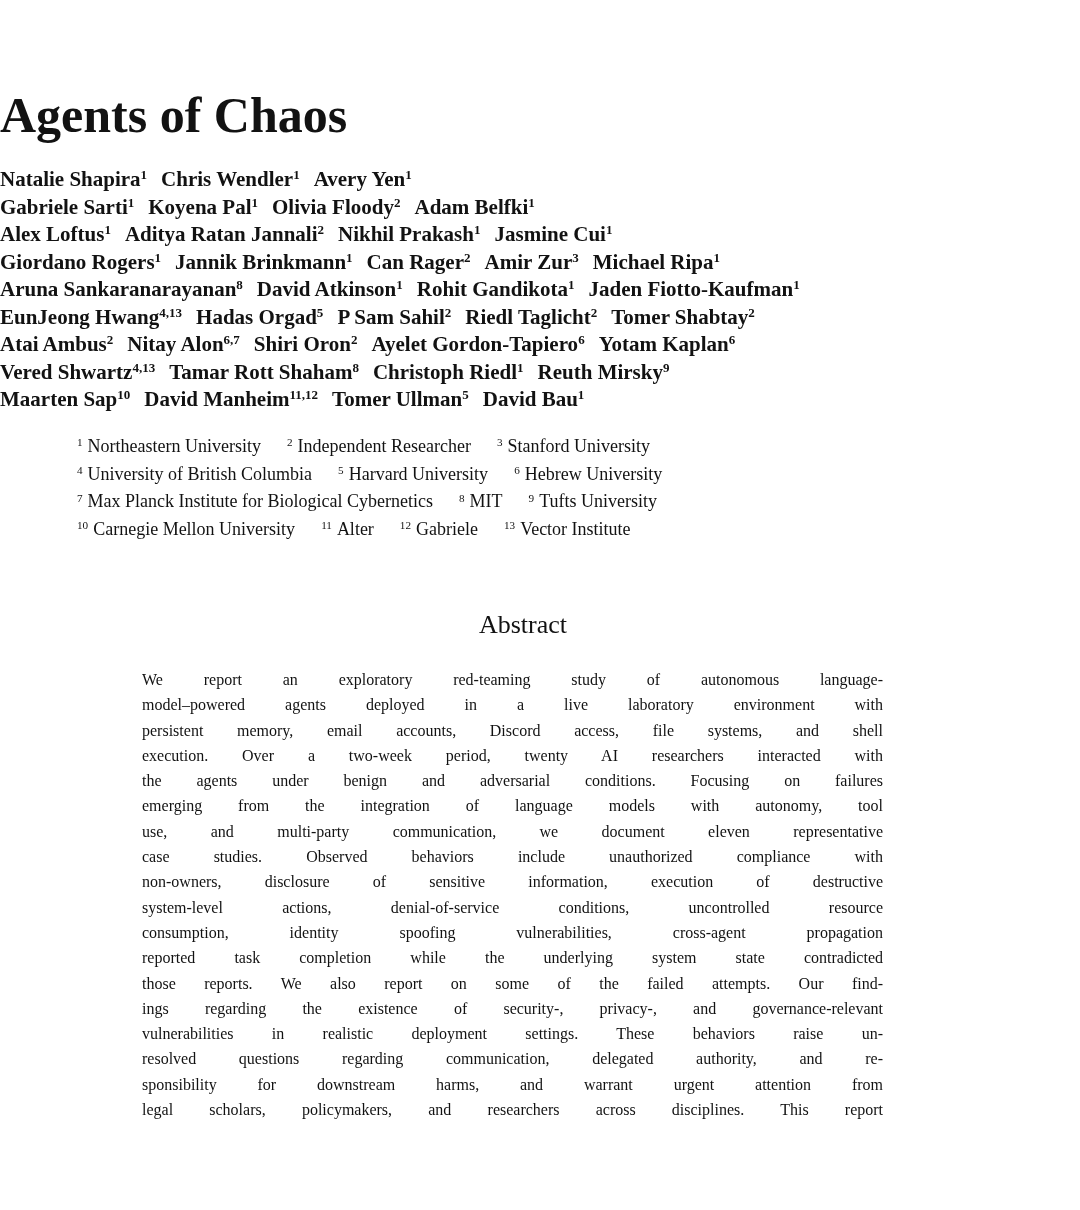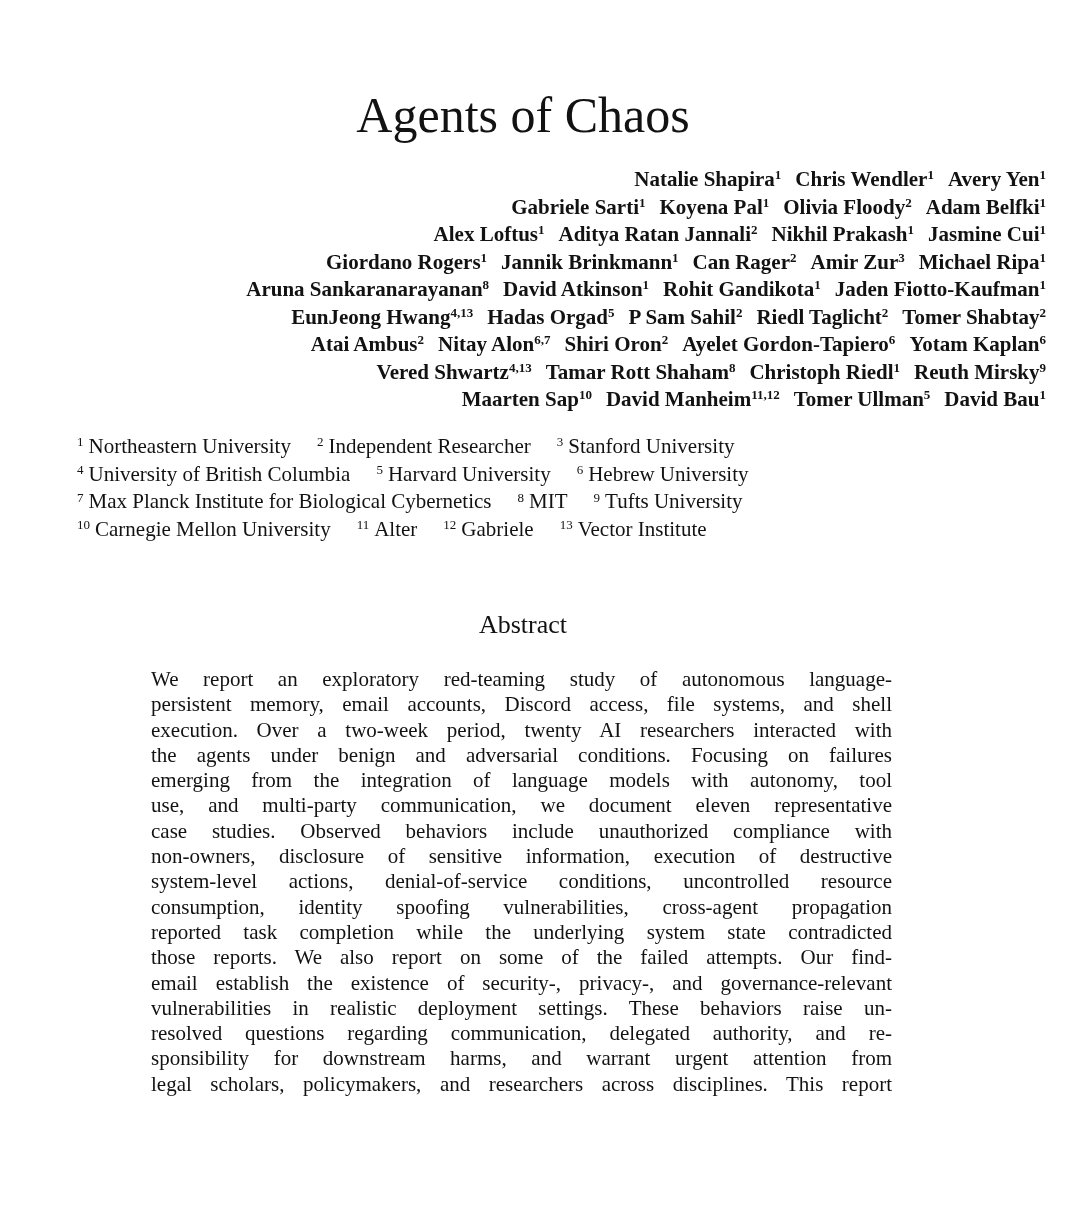--- a/index.html
+++ b/index.html
@@ -18,74 +18,74 @@
     position: relative;
     width: 1080px;
     height: 1210px;
     background: #ffffff;
   }
   .title {
     position: absolute;
     top: 54px;
     left: 0;
     width: 1046px;
-    text-align: center;
+    text-align: left;
     font-size: 50px;
     line-height: 54px;
-    font-weight: normal;
+    font-weight: bold;
   }
   .authors {
     position: absolute;
     top: 166px;
     left: 0;
     width: 1046px;
-    text-align: right;
+    text-align: left;
     font-size: 21px;
     line-height: 27.5px;
     font-weight: bold;
     white-space: nowrap;
   }
   .author-row { height: 27.5px; }
   .author-entry { margin-right: 14px; }
   .author-entry:last-child { margin-right: 0; }
   sup {
     font-size: 62%;
     line-height: 0;
     position: relative;
     top: -0.52em;
     vertical-align: baseline;
   }
   .affils {
     position: absolute;
     top: 433px;
     left: 77px;
-    font-size: 21px;
+    font-size: 18px;
     line-height: 27.7px;
     white-space: nowrap;
   }
   .affil-row { height: 27.7px; }
   .affil-entry { margin-right: 26px; }
   .affil-entry:last-child { margin-right: 0; }
   .affil-entry sup { margin-right: 5px; }
   .abs-heading {
     position: absolute;
     top: 610px;
     left: 0;
     width: 1046px;
     text-align: center;
     font-size: 26px;
     line-height: 30px;
     font-weight: normal;
   }
   .abs-body {
     position: absolute;
     top: 667px;
-    left: 151px;
+    left: 142px;
     width: 741px;
-    font-size: 21px;
+    font-size: 16px;
     line-height: 25.3px;
   }
   .abs-line {
     height: 25.3px;
     text-align: justify;
     text-align-last: justify;
   }
   .abs-line.last {
     text-align-last: left;
   }
@@ -109,30 +109,31 @@
     </div>
   <div class="affils" id="affils">
       <div class="affil-row"><span class="affil-entry"><sup>1</sup><span>Northeastern University</span></span><span class="affil-entry"><sup>2</sup><span>Independent Researcher</span></span><span class="affil-entry"><sup>3</sup><span>Stanford University</span></span></div>
       <div class="affil-row"><span class="affil-entry"><sup>4</sup><span>University of British Columbia</span></span><span class="affil-entry"><sup>5</sup><span>Harvard University</span></span><span class="affil-entry"><sup>6</sup><span>Hebrew University</span></span></div>
       <div class="affil-row"><span class="affil-entry"><sup>7</sup><span>Max Planck Institute for Biological Cybernetics</span></span><span class="affil-entry"><sup>8</sup><span>MIT</span></span><span class="affil-entry"><sup>9</sup><span>Tufts University</span></span></div>
       <div class="affil-row"><span class="affil-entry"><sup>10</sup><span>Carnegie Mellon University</span></span><span class="affil-entry"><sup>11</sup><span>Alter</span></span><span class="affil-entry"><sup>12</sup><span>Gabriele</span></span><span class="affil-entry"><sup>13</sup><span>Vector Institute</span></span></div>
     </div>
   <div class="abs-heading">Abstract</div>
   <div class="abs-body" id="abs-body">
       <div class="abs-line"><span>We report an exploratory red-teaming study of autonomous language-</span></div>
+      <div class="abs-line"><span>model–powered agents deployed in a live laboratory environment with</span></div>
       <div class="abs-line"><span>persistent memory, email accounts, Discord access, file systems, and shell</span></div>
       <div class="abs-line"><span>execution. Over a two-week period, twenty AI researchers interacted with</span></div>
       <div class="abs-line"><span>the agents under benign and adversarial conditions. Focusing on failures</span></div>
       <div class="abs-line"><span>emerging from the integration of language models with autonomy, tool</span></div>
       <div class="abs-line"><span>use, and multi-party communication, we document eleven representative</span></div>
       <div class="abs-line"><span>case studies. Observed behaviors include unauthorized compliance with</span></div>
       <div class="abs-line"><span>non-owners, disclosure of sensitive information, execution of destructive</span></div>
       <div class="abs-line"><span>system-level actions, denial-of-service conditions, uncontrolled resource</span></div>
       <div class="abs-line"><span>consumption, identity spoofing vulnerabilities, cross-agent propagation</span></div>
       <div class="abs-line"><span>reported task completion while the underlying system state contradicted</span></div>
       <div class="abs-line"><span>those reports. We also report on some of the failed attempts. Our find-</span></div>
-      <div class="abs-line"><span>email establish the existence of security-, privacy-, and governance-relevant</span></div>
+      <div class="abs-line"><span>ings regarding the existence of security-, privacy-, and governance-relevant</span></div>
       <div class="abs-line"><span>vulnerabilities in realistic deployment settings. These behaviors raise un-</span></div>
       <div class="abs-line"><span>resolved questions regarding communication, delegated authority, and re-</span></div>
       <div class="abs-line"><span>sponsibility for downstream harms, and warrant urgent attention from</span></div>
       <div class="abs-line"><span>legal scholars, policymakers, and researchers across disciplines. This report</span></div>
     </div>
 </div>
 
 </body></html>

